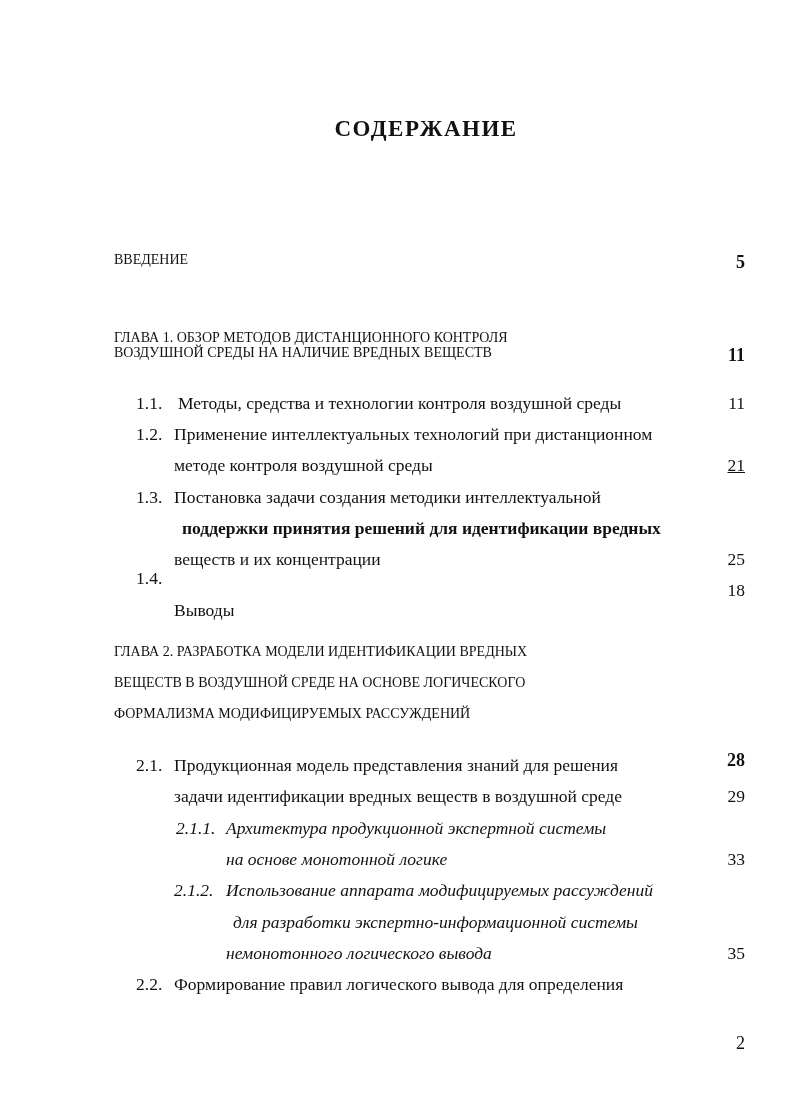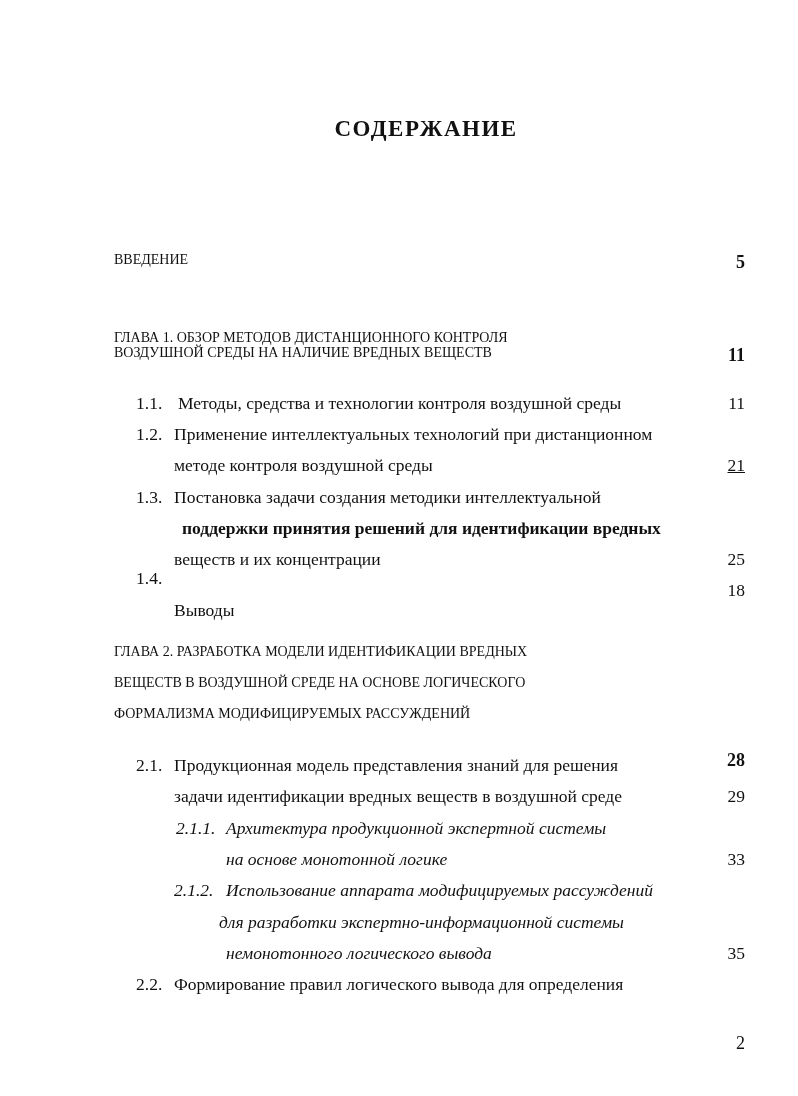--- a/index.html
+++ b/index.html
@@ -58,21 +58,21 @@
   <div class="abs sec" style="left:174px; top:786px;">задачи идентификации вредных веществ в воздушной среде</div>
   <div class="abs num nums" style="top:786px;">29</div>
 
   <div class="abs ital" style="left:176px; top:818px;">2.1.1.</div>
   <div class="abs ital" style="left:226px; top:818px;">Архитектура продукционной экспертной системы</div>
   <div class="abs ital" style="left:226px; top:849px;">на основе монотонной логике</div>
   <div class="abs num nums" style="top:849px;">33</div>
 
   <div class="abs ital" style="left:174px; top:880px;">2.1.2.</div>
   <div class="abs ital" style="left:226px; top:880px;">Использование аппарата модифицируемых рассуждений</div>
-  <div class="abs ital" style="left:219px; top:912px;">для разработки экспертно-информационной системы</div>
+  <div class="abs ital" style="left:233px; top:912px;">для разработки экспертно-информационной системы</div>
   <div class="abs ital" style="left:226px; top:943px;">немонотонного логического вывода</div>
   <div class="abs num nums" style="top:943px;">35</div>
 
   <div class="abs sec" style="left:136px; top:974px;">2.2.</div>
   <div class="abs sec" style="left:174px; top:974px;">Формирование правил логического вывода для определения</div>
 
   <div class="abs num pnum" style="top:1033px;">2</div>
 </div>
 
 </body></html>

